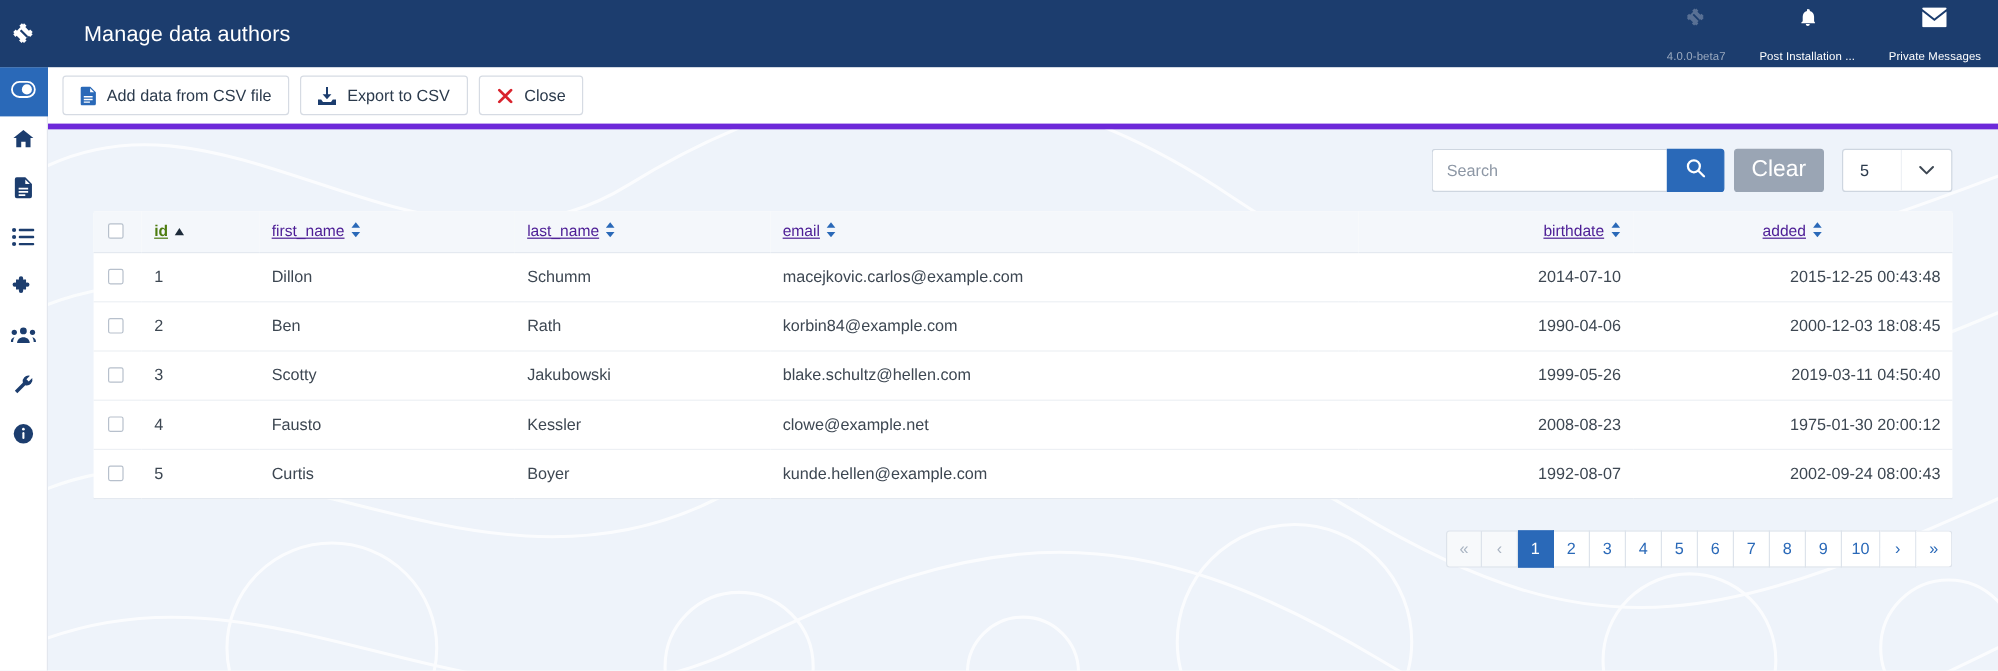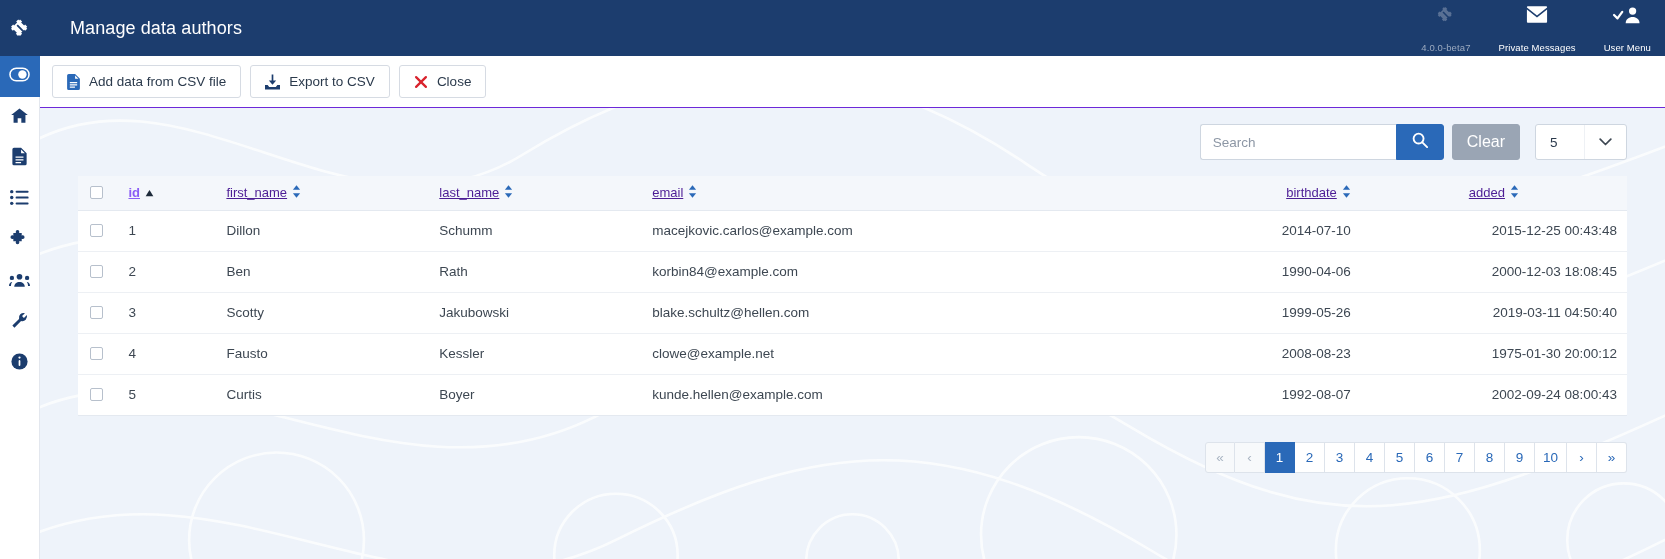--- a/index.html
+++ b/index.html
@@ -55,21 +55,21 @@
     color: #1c3d6e; cursor: pointer;
   }
   .side-item.active { background: #2a69b8; color: #fff; }
 
   
   .main { flex: 1 1 auto; display: flex; flex-direction: column; min-width: 0; background: #fff; }
 
   .toolbar {
     height: 52px; flex: 0 0 52px; background: #fff;
     display: flex; align-items: center; gap: 9px;
-    padding: 0 0 0 12px; border-bottom: 1px solid #6d28d9;
+    padding: 0 0 0 12px; border-bottom: 5px solid #6d28d9;
   }
   .tb-btn {
     height: 33px; background: #fff; border: 1px solid #d6dbe3;
     border-radius: 3px; display: flex; align-items: center;
     gap: 9px; padding: 0 14px; font-size: 13.5px; color: #2b3a4c;
     cursor: pointer; white-space: nowrap;
   }
   .tb-btn .ico { display: flex; align-items: center; }
 
   
@@ -94,21 +94,21 @@
   }
   .search-input::placeholder { color: #8d97a5; }
   .search-btn {
     width: 48px; height: 36px; background: #2a69b8; border: 1px solid #2a69b8;
     border-radius: 0 3px 3px 0; display: flex; align-items: center;
     justify-content: center; cursor: pointer;
   }
   .clear-btn {
     height: 36px; min-width: 62px; margin-left: 8px; background: #9aa5b4;
     border: 1px solid #9aa5b4; border-radius: 3px; color: #fff;
-    font-size: 16px; display: flex; align-items: center;
+    font-size: 19px; display: flex; align-items: center;
     justify-content: center; cursor: pointer; padding: 0 14px;
   }
   .sel {
     height: 36px; margin-left: 15px; background: #fff;
     border: 1px solid #ced6e0; border-radius: 3px;
     display: flex; align-items: center; cursor: pointer;
   }
   .sel .val { padding: 0 14px; font-size: 13.5px; color: #2b3a4c; white-space: nowrap; }
   .sel .caret {
     width: 42px; height: 100%; display: flex; align-items: center;
@@ -131,21 +131,21 @@
   th.c-id    { width: 92px; }
   th.c-first { width: 200px; }
   th.c-last  { width: 200px; }
   th.c-email { width: 460px; }
   th.c-birth { width: 215px; text-align: right; }
   th.c-added { width: 250px; text-align: center; }
   .sortlink {
     color: #4c1d95; text-decoration: underline; cursor: pointer;
     display: inline-flex; align-items: center; gap: 5px;
   }
-  .sortlink.active { color: #8b5cf6; font-weight: 700; }
+  .sortlink.active { color: #4d7c0f; font-weight: 700; }
   tbody td {
     height: 41px; font-size: 13.5px; color: #3d4752;
     padding: 0 10px; border-bottom: 1px solid #edf0f4;
     vertical-align: middle; overflow: hidden;
     white-space: nowrap; text-overflow: ellipsis;
   }
   td.c-check { padding-left: 12px; }
   td.c-birth, td.c-added { text-align: right; }
   tbody tr:last-child td { border-bottom: 1px solid #e4e9f0; }
   .cbox {
@@ -185,41 +185,39 @@
 
     <div class="hdr-item version">
       <span class="ico">
         <svg width="19" height="19" viewBox="0 0 24 24" fill="#8b9bb4">
           <path d="M12 2.6l2.3 2.3-1.1 1.1 3.3 3.3 1.1-1.1 2.3 2.3-1.1 1.1 1.1 1.1-2.3 2.3-1.1-1.1-3.3 3.3 1.1 1.1-2.3 2.3-1.1-1.1-1.1 1.1-2.3-2.3 1.1-1.1-3.3-3.3-1.1 1.1L2.2 12.7l1.1-1.1-1.1-1.1 2.3-2.3 1.1 1.1 3.3-3.3-1.1-1.1L10.1 2.6l1.1 1.1 0.8-1.1zM9.6 8.2l-1.4 1.4 6.2 6.2 1.4-1.4-6.2-6.2z"></path>
         </svg>
       </span>
       <span class="lbl">4.0.0-beta7</span>
     </div>
 
+    <div class="hdr-item">
+      <span class="ico">
+        <svg width="17" height="19" viewBox="0 0 24 24" fill="#fff">
+          <path d="M12 22a2.4 2.4 0 0 0 2.4-2.3H9.6A2.4 2.4 0 0 0 12 22zm7.4-5.6v-5.1c0-3.3-1.9-6-5-6.7V3.9a1.5 1.5 0 0 0-1.4-1.5A1.5 1.5 0 0 0 11 3.9v.7c-3.1.7-5 3.4-5 6.7v5.1l-1.6 1.7v.8h16v-.8z"></path>
+        </svg>
+      </span>
+      <span class="lbl">Post Installation ...</span>
+    </div>
 
     <div class="hdr-item">
       <span class="ico">
         <svg width="22" height="17" viewBox="0 0 24 18" fill="#fff">
           <path d="M1 1.4 12 10 23 1.4V1a1 1 0 0 0-1-1H2a1 1 0 0 0-1 1zM1 3.6V17a1 1 0 0 0 1 1h20a1 1 0 0 0 1-1V3.6l-11 8.6z"></path>
         </svg>
       </span>
       <span class="lbl">Private Messages</span>
     </div>
 
 
-    <div class="hdr-item">
-      <span class="ico">
-        <svg width="30" height="19" viewBox="0 0 34 22" fill="none">
-          <path d="M2 11.5 6 15.5 11.5 8" stroke="#fff" stroke-width="2.6" stroke-linecap="round" stroke-linejoin="round"></path>
-          <circle cx="23.5" cy="7" r="4.2" fill="#fff"></circle>
-          <path d="M15.5 21c0-4.3 3.6-7 8-7s8 2.7 8 7z" fill="#fff"></path>
-        </svg>
-      </span>
-      <span class="lbl">User Menu</span>
-    </div>
 
   </div>
 </div>
 
 <div class="bodywrap">
 
   <div class="sidebar">
 
     <div class="side-item active">
       <span>

